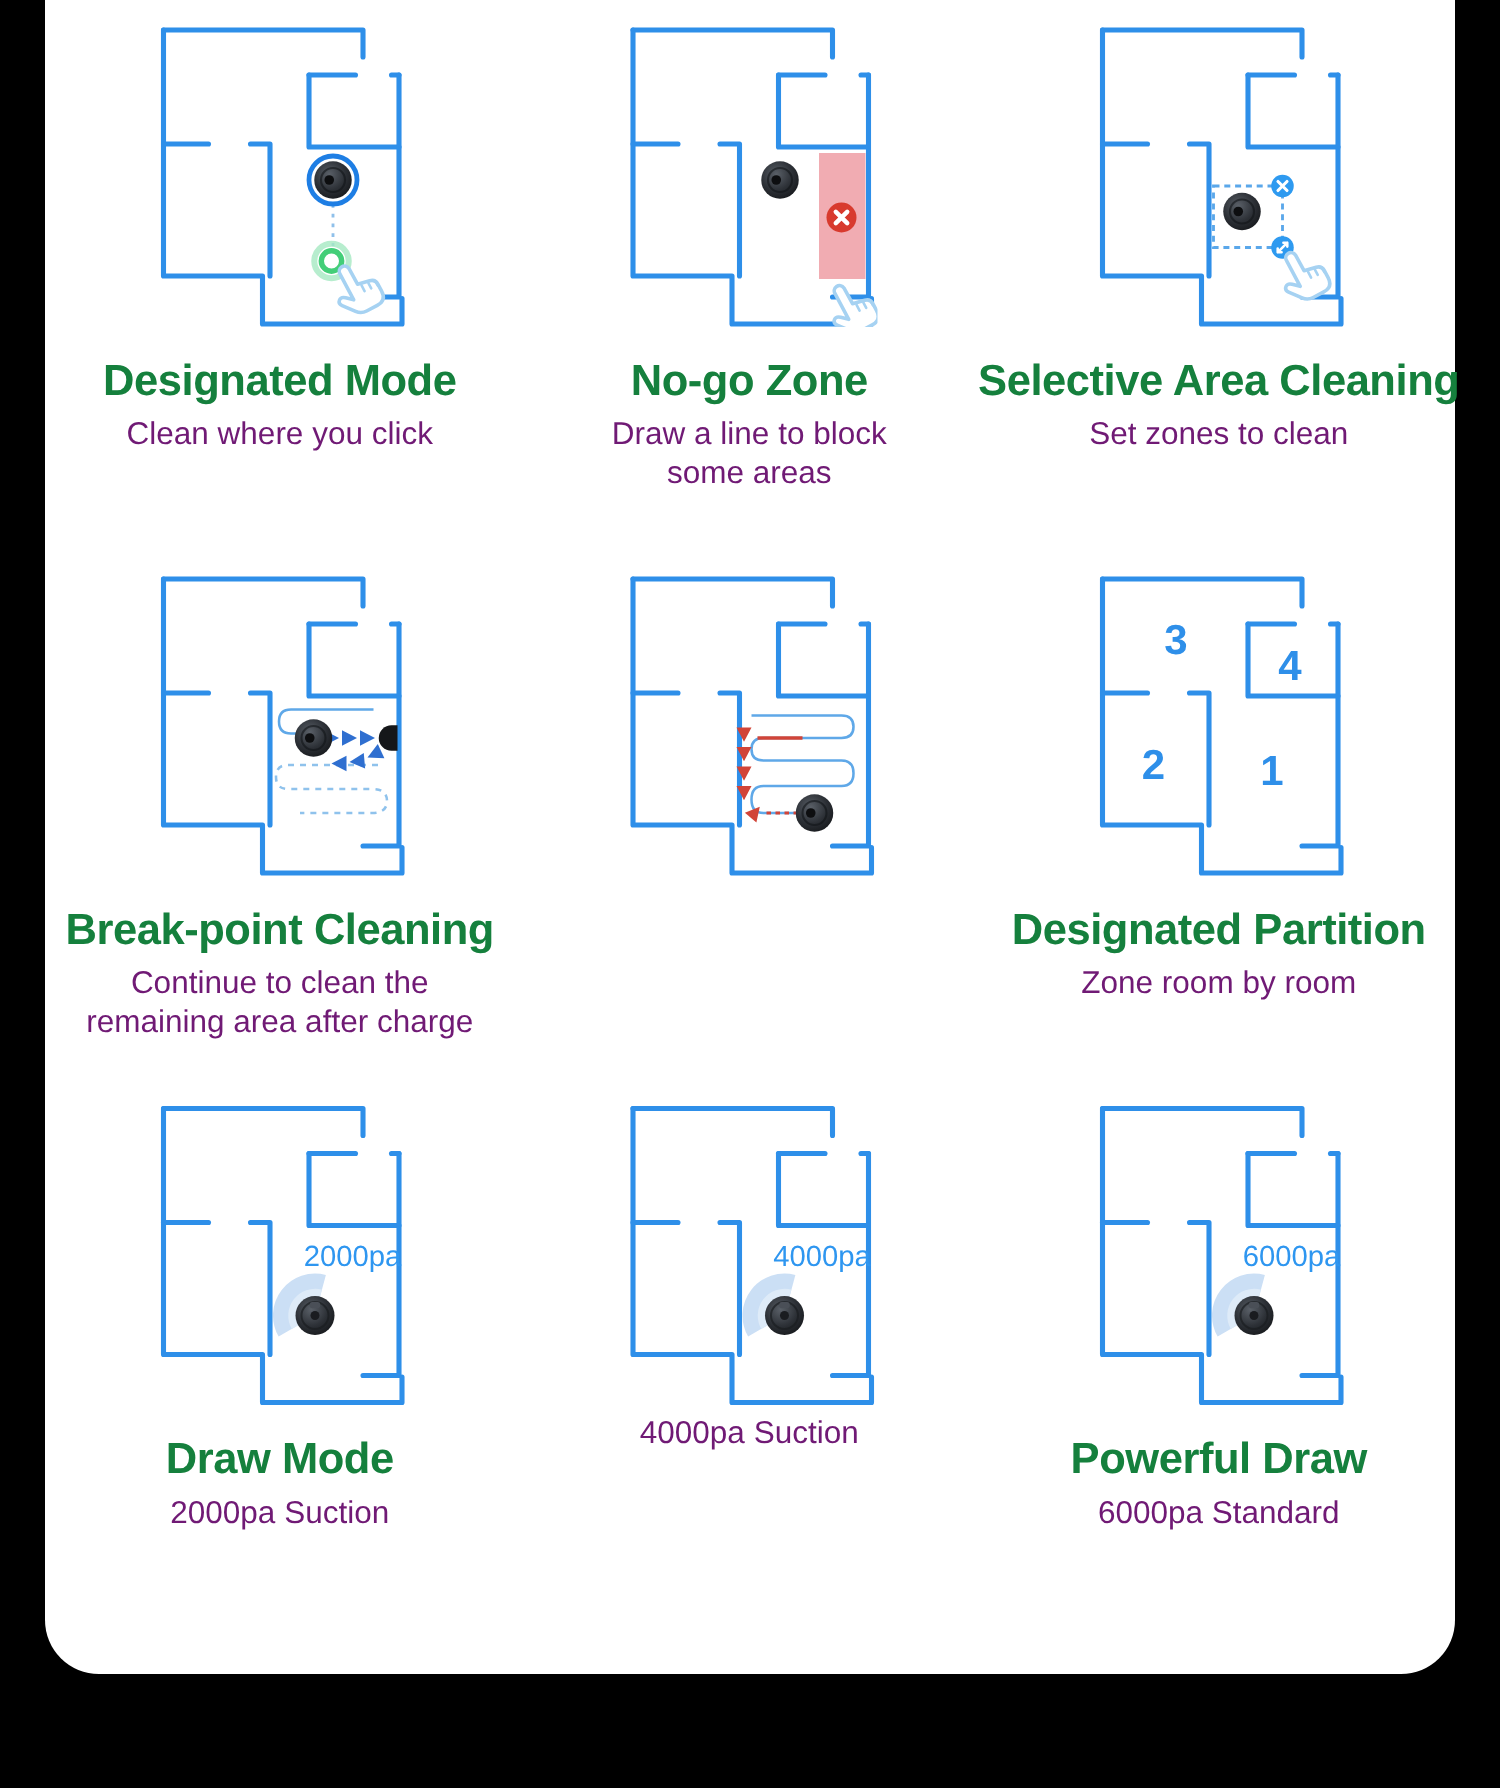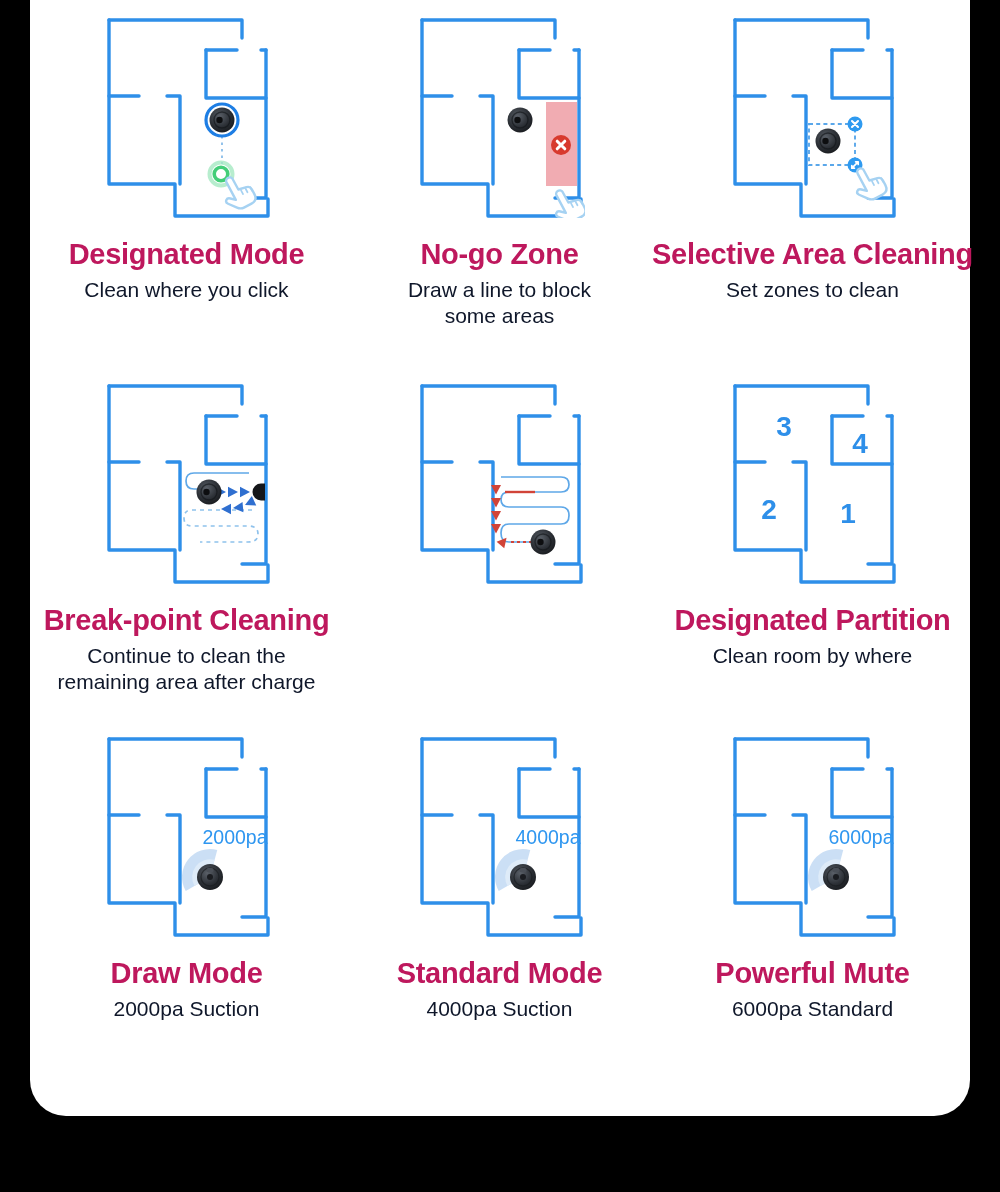--- a/index.html
+++ b/index.html
@@ -11,24 +11,24 @@
   .card{
     position:absolute;left:30px;top:-40px;width:940px;height:1156px;
     background:#fff;border-radius:36px;
   }
   .row{position:absolute;left:0;width:940px;display:flex;}
   .row1{top:48px}.row2{top:414px}.row3{top:767px}
   .cell{width:313px;display:flex;flex-direction:column;align-items:center;}
   .illus{display:block;}
   .title{
     margin-top:20px;font-size:29px;line-height:33px;font-weight:bold;
-    color:#be185d;letter-spacing:-0.3px;text-align:center;white-space:nowrap;
+    color:#15803d;letter-spacing:-0.3px;text-align:center;white-space:nowrap;
   }
   .desc{
-    margin-top:6px;font-size:21px;line-height:26px;color:#0f172a;
+    margin-top:6px;font-size:21px;line-height:26px;color:#701a75;
     text-align:center;white-space:pre-line;
   }
   svg text{font-family:"Liberation Sans","DejaVu Sans",sans-serif;}
 </style>
 </head>
 <body>
 
 <svg width="0" height="0" style="position:absolute" aria-hidden="true">
   <defs>
     <g id="fp" fill="none" stroke="#2E8FE9" stroke-width="3.4" stroke-linecap="round" stroke-linejoin="round">
@@ -167,21 +167,21 @@
 
     <div class="cell">
       <svg class="illus" width="170" height="210" viewBox="0 0 170 210">
         <use href="#fp"></use>
         <text x="56" y="62" text-anchor="middle" font-size="28" font-weight="bold" fill="#2E8FE9">3</text>
         <text x="132" y="79" text-anchor="middle" font-size="28" font-weight="bold" fill="#2E8FE9">4</text>
         <text x="41" y="145" text-anchor="middle" font-size="28" font-weight="bold" fill="#2E8FE9">2</text>
         <text x="120" y="149" text-anchor="middle" font-size="28" font-weight="bold" fill="#2E8FE9">1</text>
       </svg>
       <div class="title">Designated Partition</div>
-      <div class="desc">Clean room by where</div>
+      <div class="desc">Zone room by room</div>
     </div>
   </div>
 
   <div class="row row3">
 
     <div class="cell">
       <svg class="illus" width="170" height="210" viewBox="0 0 170 210">
         <use href="#fp"></use>
         <path d="M108,150 L83.75,164 A28,28 0 0 1 115.25,122.95 Z" fill="#CBDFF5"></path>
         <path d="M108,150 L92.5,159 A18,18 0 0 1 112.6,132.7 Z" fill="#DEEBF8"></path>
@@ -193,30 +193,29 @@
     </div>
 
     <div class="cell">
       <svg class="illus" width="170" height="210" viewBox="0 0 170 210">
         <use href="#fp"></use>
         <path d="M108,150 L83.75,164 A28,28 0 0 1 115.25,122.95 Z" fill="#CBDFF5"></path>
         <path d="M108,150 L92.5,159 A18,18 0 0 1 112.6,132.7 Z" fill="#DEEBF8"></path>
         <use href="#robot3" transform="translate(108,150)"></use>
         <text x="133" y="117" text-anchor="middle" font-size="19.5" fill="#2E96F0">4000pa</text>
       </svg>
-      <div class="title">Standard Mode</div>
       <div class="desc">4000pa Suction</div>
     </div>
 
     <div class="cell">
       <svg class="illus" width="170" height="210" viewBox="0 0 170 210">
         <use href="#fp"></use>
         <path d="M108,150 L83.75,164 A28,28 0 0 1 115.25,122.95 Z" fill="#CBDFF5"></path>
         <path d="M108,150 L92.5,159 A18,18 0 0 1 112.6,132.7 Z" fill="#DEEBF8"></path>
         <use href="#robot3" transform="translate(108,150)"></use>
         <text x="133" y="117" text-anchor="middle" font-size="19.5" fill="#2E96F0">6000pa</text>
       </svg>
-      <div class="title">Powerful Mute</div>
+      <div class="title">Powerful Draw</div>
       <div class="desc">6000pa Standard</div>
     </div>
   </div>
 
 </div>
 
 </body></html>

